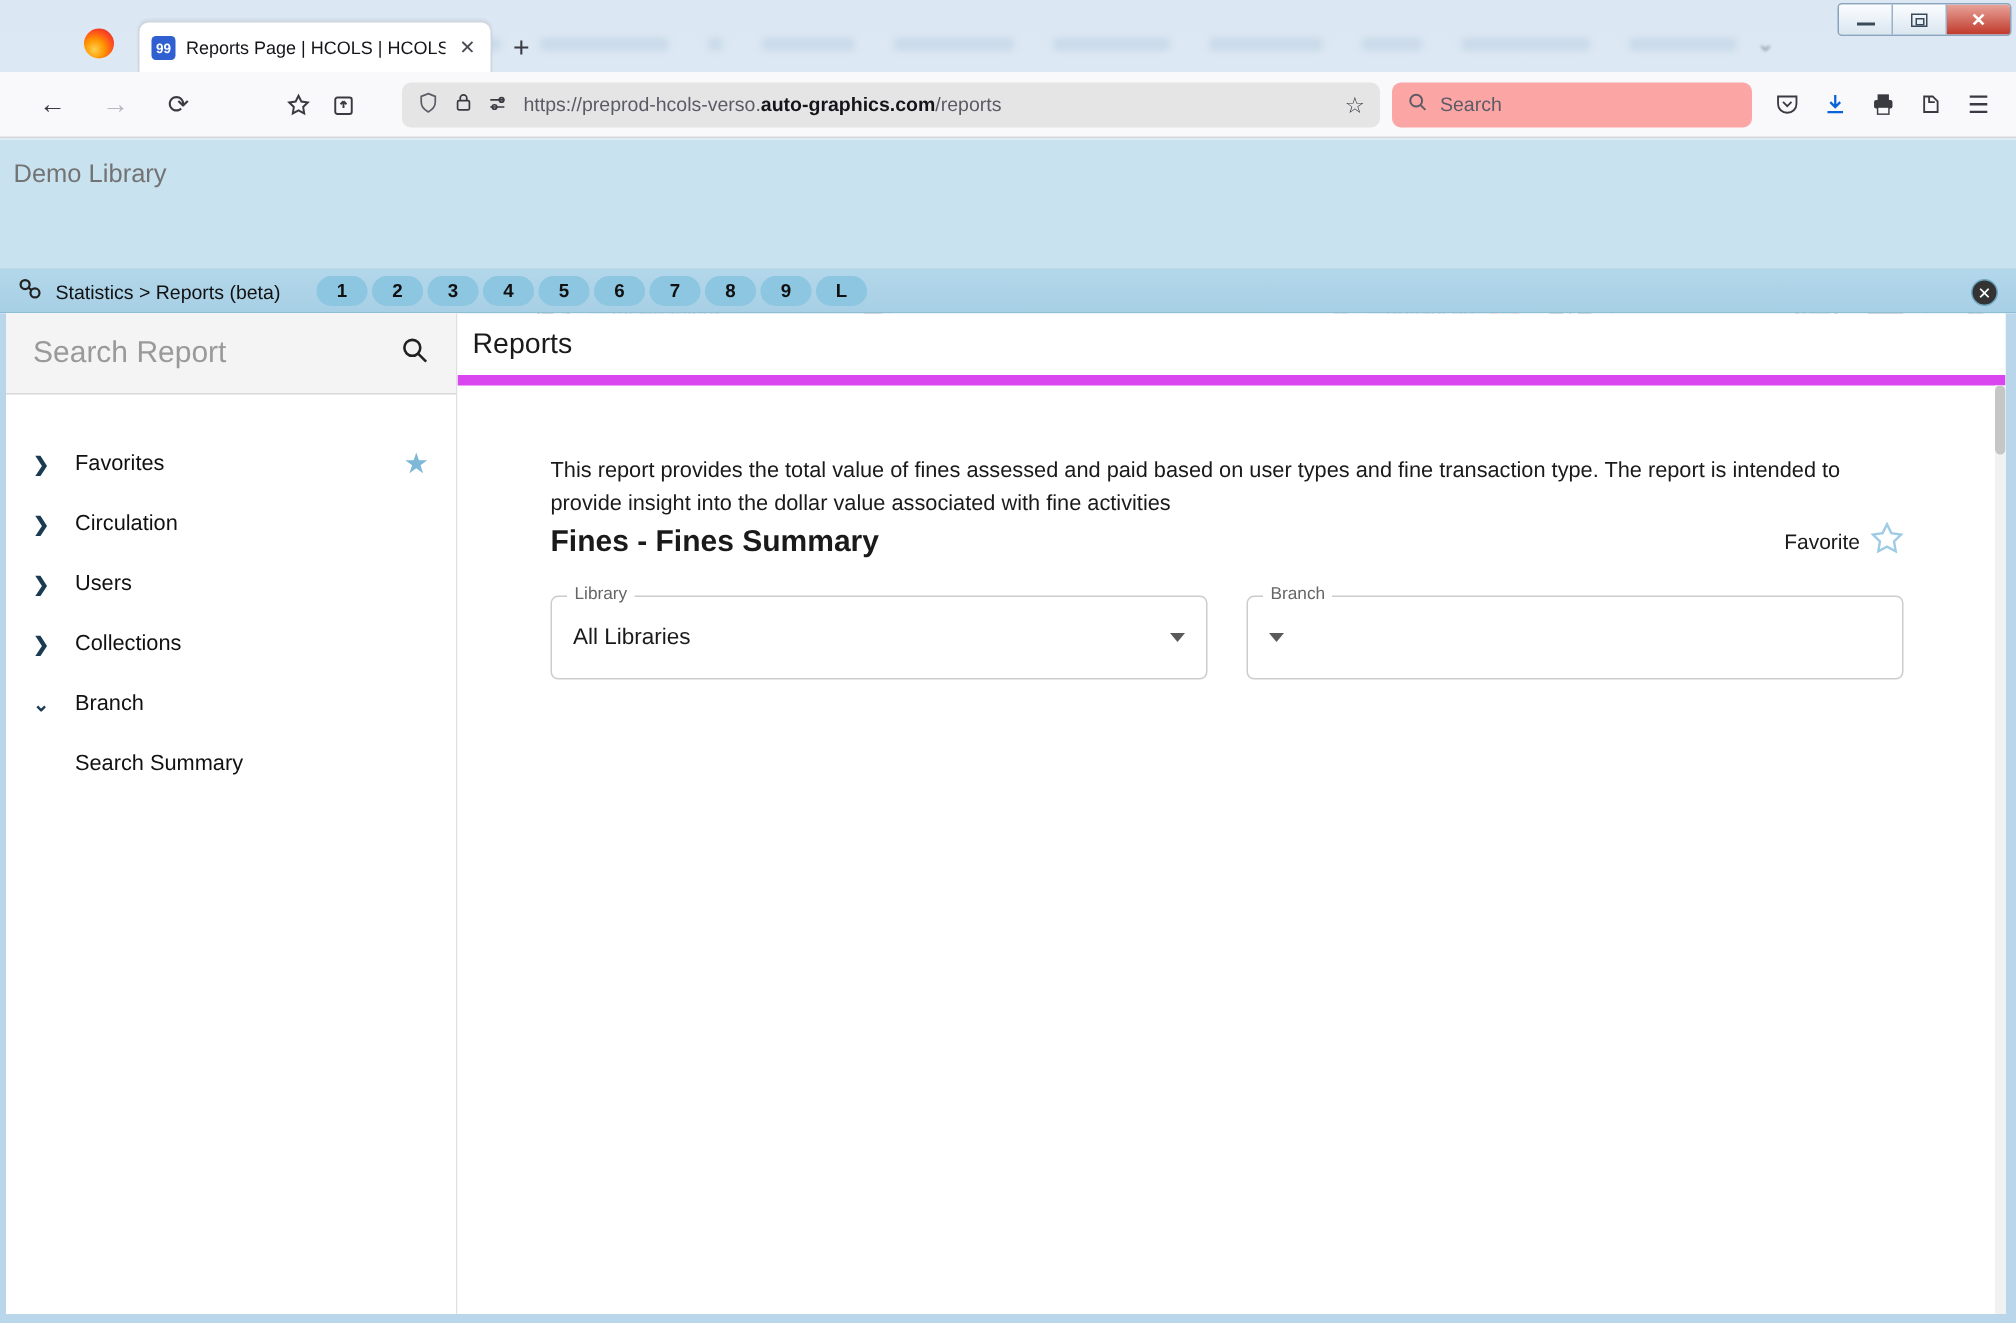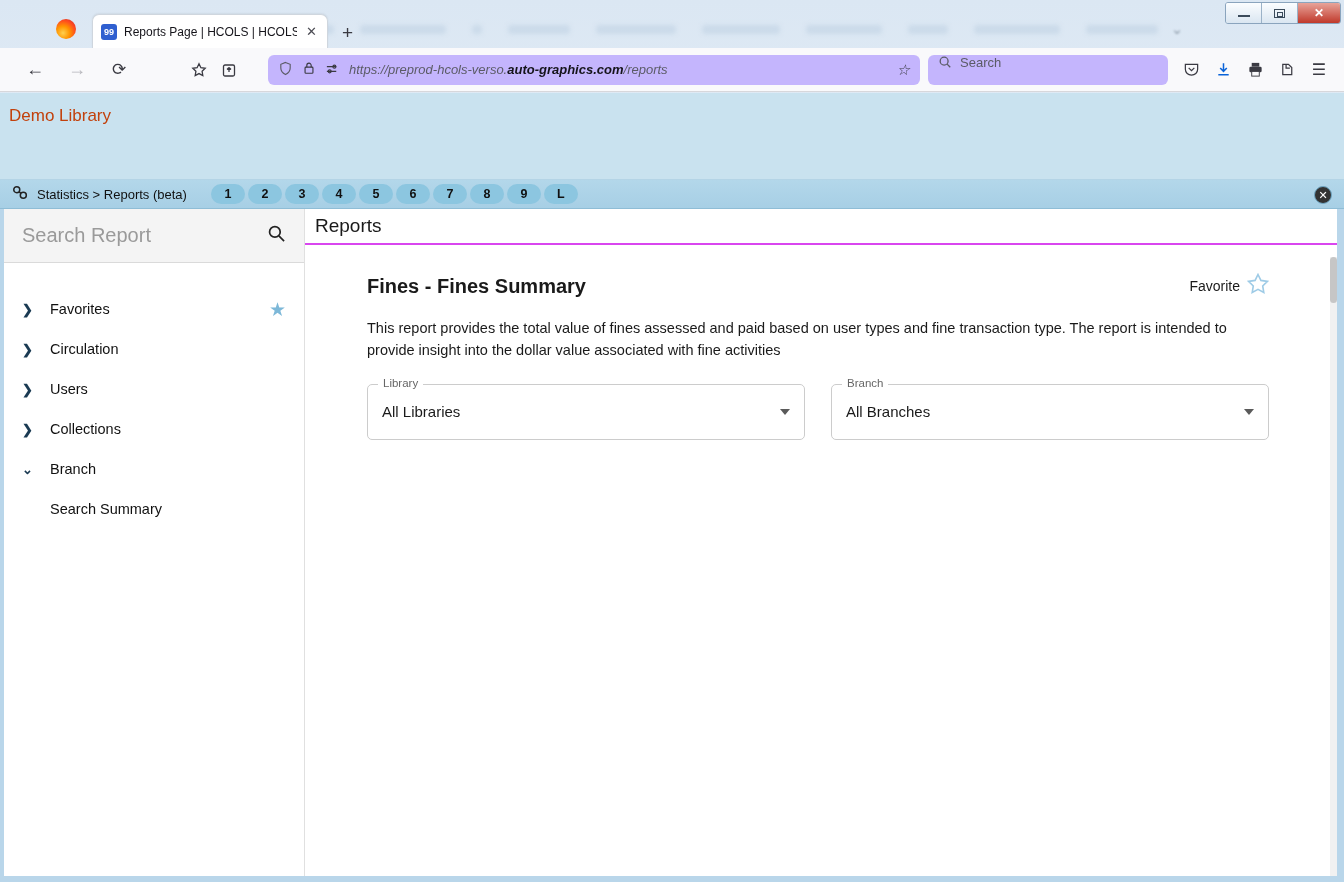--- a/index.html
+++ b/index.html
@@ -82,45 +82,45 @@
   .navicon {
     width:30px; height:30px; display:flex; align-items:center; justify-content:center;
     color:#3a3a42; flex:0 0 auto;
   }
   #nav-back { margin-left:10px; font-size:18px; }
   #nav-forward { margin-left:12px; font-size:18px; color:#b8b8bd; }
   #nav-reload { margin-left:12px; font-size:17px; }
 
   #urlbar {
     flex:1 1 auto; height:30px; margin:0 8px 0 24px;
-    background:#c4b5fd; border-radius:6px;
+    background:#e5e5e5; border-radius:6px;
     display:flex; align-items:center; gap:9px; padding:0 10px;
-    font-size:13px; color:#5b5b66;font-style:italic;
+    font-size:13px; color:#5b5b66;
   }
   #urlbar .bold { color:#15141a; font-weight:bold; }
   #url-text { white-space:nowrap; }
   #searchbar {
-    width:240px; height:30px; background:#c4b5fd; border-radius:6px;
-    display:flex; align-items:flex-start; gap:8px; padding:0 10px;
+    width:240px; height:30px; background:#fca5a5; border-radius:6px;
+    display:flex; align-items:center; gap:8px; padding:0 10px;
     font-size:13px; color:#5b5b66; flex:0 0 auto;
   }
   #nav-right { display:flex; align-items:center; gap:2px; flex:0 0 auto; margin-left:8px;}
 
   
   #app {
     position:absolute; left:0; top:93px; width:1344px; height:791px;
     background:#fff;
   }
   #app-header {
     position:relative; height:87px; background:#c9e2ef;
     border-bottom:1px solid #b4d4e6;
   }
   #lib-name {
     position:absolute; left:9px; top:13px;
-    font-size:17px; color:#c2410c;
+    font-size:17px; color:#737373;
   }
   #hdr-abicon {
     position:absolute; left:358px; top:104px; width:22px; height:24px;
   }
   #searchgroup {
     position:absolute; left:393px; top:100px; width:602px; height:30px;
     display:flex; align-items:stretch; border-radius:15px; overflow:hidden;
   }
   #headings-select {
     width:175px; background:#8cc6e0; display:flex; align-items:center;
@@ -214,21 +214,21 @@
   }
   .chev { width:28px; font-size:13px; color:#1a3a52; font-weight:bold; flex:0 0 auto; }
   .sb-label { flex:1 1 auto; }
   .sb-star { color:#7db8d8; font-size:19px; }
   .sb-child { height:40px; display:flex; align-items:center; padding-left:46px; font-size:14.5px; color:#111;}
 
   #content {
     flex:1 1 auto; background:#fff; position:relative; overflow:hidden;
   }
   #content-head {
-    height:36px; border-bottom:2px solid #d946ef;
+    height:48px; border-bottom:7px solid #d946ef;
     display:flex; align-items:center; padding-left:10px;
   }
   #page-title { font-size:19px; color:#1a1a1a; }
   #report-card { padding:28px 68px 0 62px; }
   #report-top { display:flex; align-items:center; justify-content:space-between; }
   #report-title { font-size:20px; font-weight:bold; color:#1a1a1a; }
   #fav-wrap { display:flex; align-items:center; gap:7px; }
   #fav-label { font-size:14px; color:#1a1a1a; }
   #fav-star { font-size:20px; color:#9ecbe6; }
   #report-desc {
@@ -579,43 +579,42 @@
         <div class="sb-child">Search Summary</div>
       </div>
     </div>
 
     <div id="content">
       <div id="content-head">
         <span id="page-title">Reports</span>
       </div>
 
       <div id="report-card">
+        <div id="report-desc">This report provides the total value of fines assessed and paid based on user types and fine transaction type. The report is intended to provide insight into the dollar value associated with fine activities</div>
+
         <div id="report-top">
           <span id="report-title">Fines - Fines Summary</span>
           <span id="fav-wrap">
             <span id="fav-label">Favorite</span>
             <span id="fav-star">
               <svg width="22" height="21" viewBox="0 0 22 21" fill="none" stroke="#9ecbe6" stroke-width="1.6">
                 <path d="M11 1.5l2.9 5.9 6.5 1-4.7 4.6 1.1 6.5L11 16.4l-5.8 3.1 1.1-6.5L1.6 8.4l6.5-1z"></path>
               </svg>
             </span>
           </span>
         </div>
 
-        <div id="report-desc">This report provides the total value of fines assessed and paid based on user types and fine transaction type. The report is intended to provide insight into the dollar value associated with fine activities</div>
-
         <div class="field-row">
           <div class="mat-field" id="lib-field">
             <span class="legend">Library</span>
             <span class="mat-val">All Libraries</span>
             <span class="mat-arrow"></span>
           </div>
           <div class="mat-field" id="branch-field">
             <span class="legend">Branch</span>
-            <span class="mat-val">All Branches</span>
             <span class="mat-arrow"></span>
           </div>
         </div>
 
 
 
       </div>
 
       <div id="content-scroll">
         <div id="content-scroll-thumb"></div>

